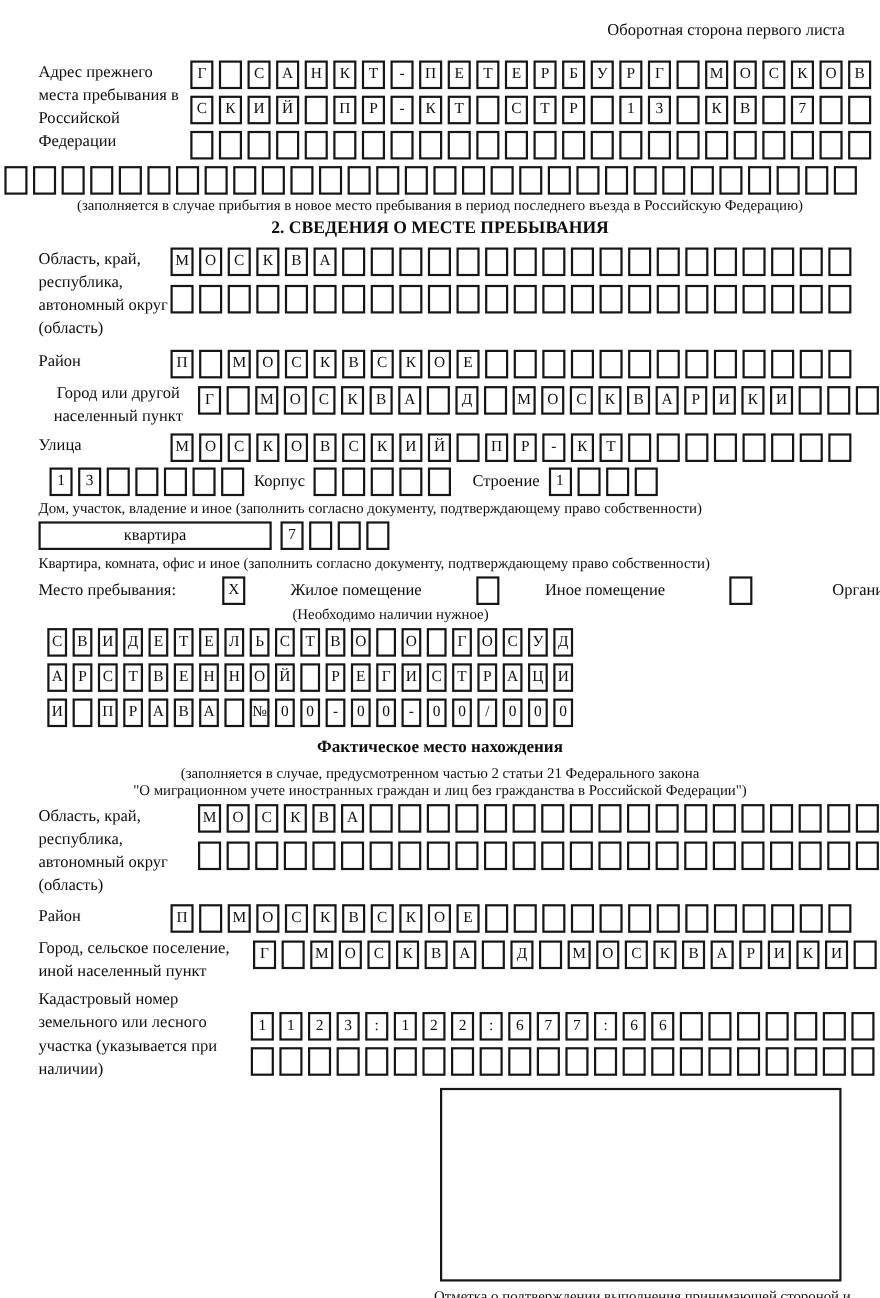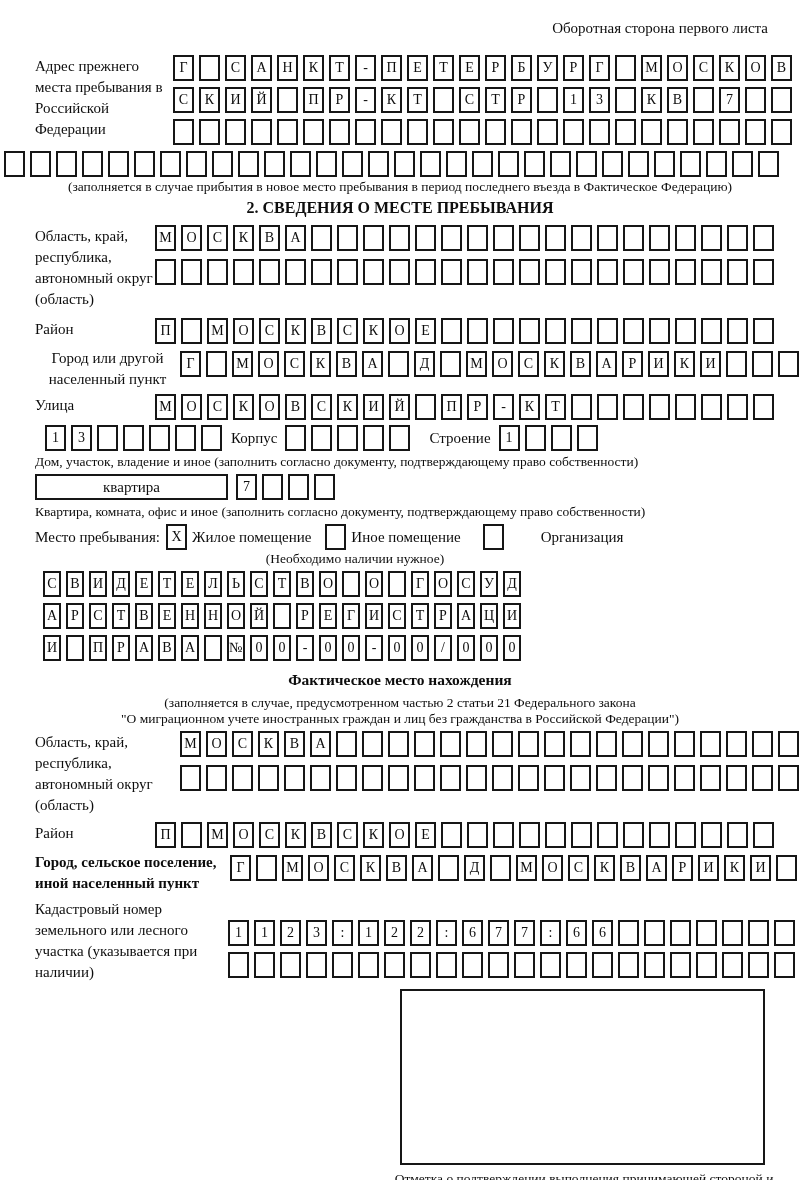--- a/index.html
+++ b/index.html
@@ -27,21 +27,21 @@
     border:2px solid #161616; height:26px; display:flex; align-items:center;
     justify-content:center; flex:none; font-size:15px;
   }
   .inline-label { line-height:26px; flex:none; }
 
   .caption { font-size:13.5px; margin:0 0 4px 35px; }
   .caption-center { font-size:13.5px; text-align:center; margin:0 0 4px 0; }
   .sect-title { text-align:center; font-weight:bold; font-size:16px; margin:4px 0 8px 0; }
   .sub-title { text-align:center; font-weight:bold; font-size:15.5px; margin:10px 0 6px 0; }
 
-  .w130{width:130px;} .w120{width:120px;} .w145{width:145px;} .w195{width:195px;font-weight:bold;}
+  .w130{width:130px;} .w120{width:120px;} .w145{width:145px;} .w195{width:195px;}
   .w193{width:193px;} .w265{width:265px;}
 
   .mt4{margin-top:4px;} .mb0{margin-bottom:0;}
   .gap8{width:8px;flex:none;} .gap10{width:10px;flex:none;}
 
   .stamp-box { border:2px solid #161616; width:365px; height:176px; margin:6px 0 4px 400px; }
   .stamp-caption { width:380px; margin-left:394px; text-align:center; font-size:13.5px; line-height:19px; }
 </style>
 </head>
 <body>
@@ -156,21 +156,21 @@
     <span class="cell"></span>
     <span class="cell"></span>
     <span class="cell"></span>
     <span class="cell"></span>
     <span class="cell"></span>
     <span class="cell"></span>
     <span class="cell"></span>
     <span class="cell"></span>
     <span class="cell"></span>
   </div>
-<div class="caption-center">(заполняется в случае прибытия в новое место пребывания в период последнего въезда в Фактическое Федерацию)</div>
+<div class="caption-center">(заполняется в случае прибытия в новое место пребывания в период последнего въезда в Российскую Федерацию)</div>
 
 <div class="sect-title">2. СВЕДЕНИЯ О МЕСТЕ ПРЕБЫВАНИЯ</div>
 
 <div class="fieldrow">
   <div class="flabel w120">Область, край, республика, автономный округ (область)</div>
   <div class="rows">
     <div class="cellrow" style="margin-bottom:8px;">
         <span class="cell">М</span>
         <span class="cell">О</span>
         <span class="cell">С</span>
@@ -344,32 +344,32 @@
   <div class="cellrow mb0">
       <span class="cell">1</span>
       <span class="cell"></span>
       <span class="cell"></span>
       <span class="cell"></span>
     </div>
 </div>
 <div class="caption" style="margin-top:3px;">Дом, участок, владение и иное (заполнить согласно документу, подтверждающему право собственности)</div>
 
 <div class="fieldrow" style="margin-top:4px;">
-  <div class="widebox" style="width:193px;">квартира</div>
+  <div class="widebox" style="width:212px;">квартира</div>
   <div class="gap8"></div>
   <div class="cellrow mb0">
       <span class="cell">7</span>
       <span class="cell"></span>
       <span class="cell"></span>
       <span class="cell"></span>
     </div>
 </div>
 <div class="caption" style="margin-top:4px;">Квартира, комната, офис и иное (заполнить согласно документу, подтверждающему право собственности)</div>
 
-<div class="fieldrow" style="margin-top:4px; align-items:center;">
+<div class="fieldrow" style="margin-top:4px; align-items:center;gap:36px;">
   <div class="inline-label">Место пребывания:</div>
   <span class="cell" style="margin-left:6px;">X</span>
   <div class="inline-label" style="margin-right:14px;">Жилое помещение</div>
   <span class="cell"></span>
   <div class="inline-label" style="margin-right:22px;">Иное помещение</div>
   <span class="cell"></span>
   <div class="inline-label" style="margin-left:32px;">Организация</div>
 </div>
 <div class="caption-center" style="width:640px; margin-left:35px; margin-top:1px;">(Необходимо наличии нужное)</div>
 

